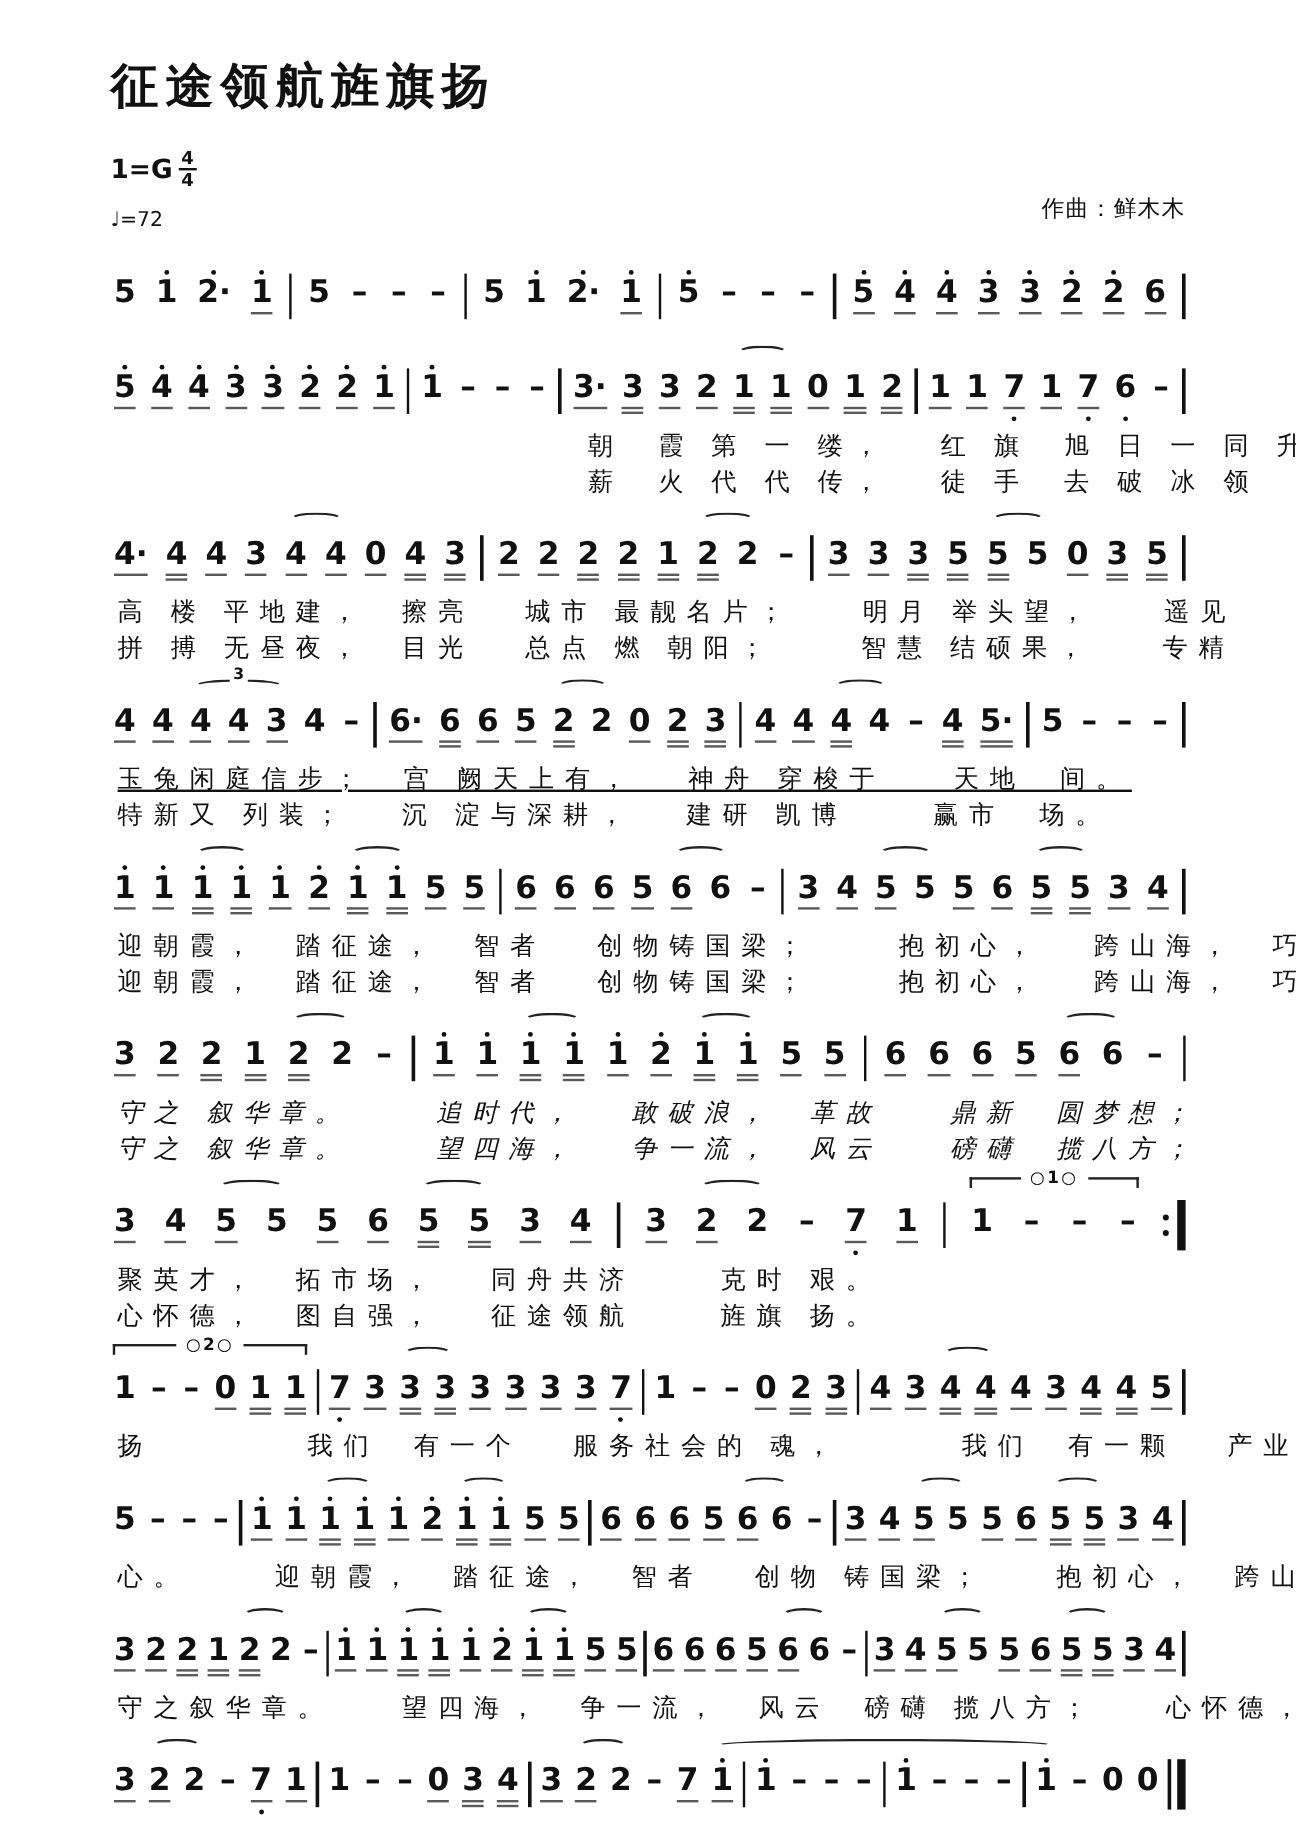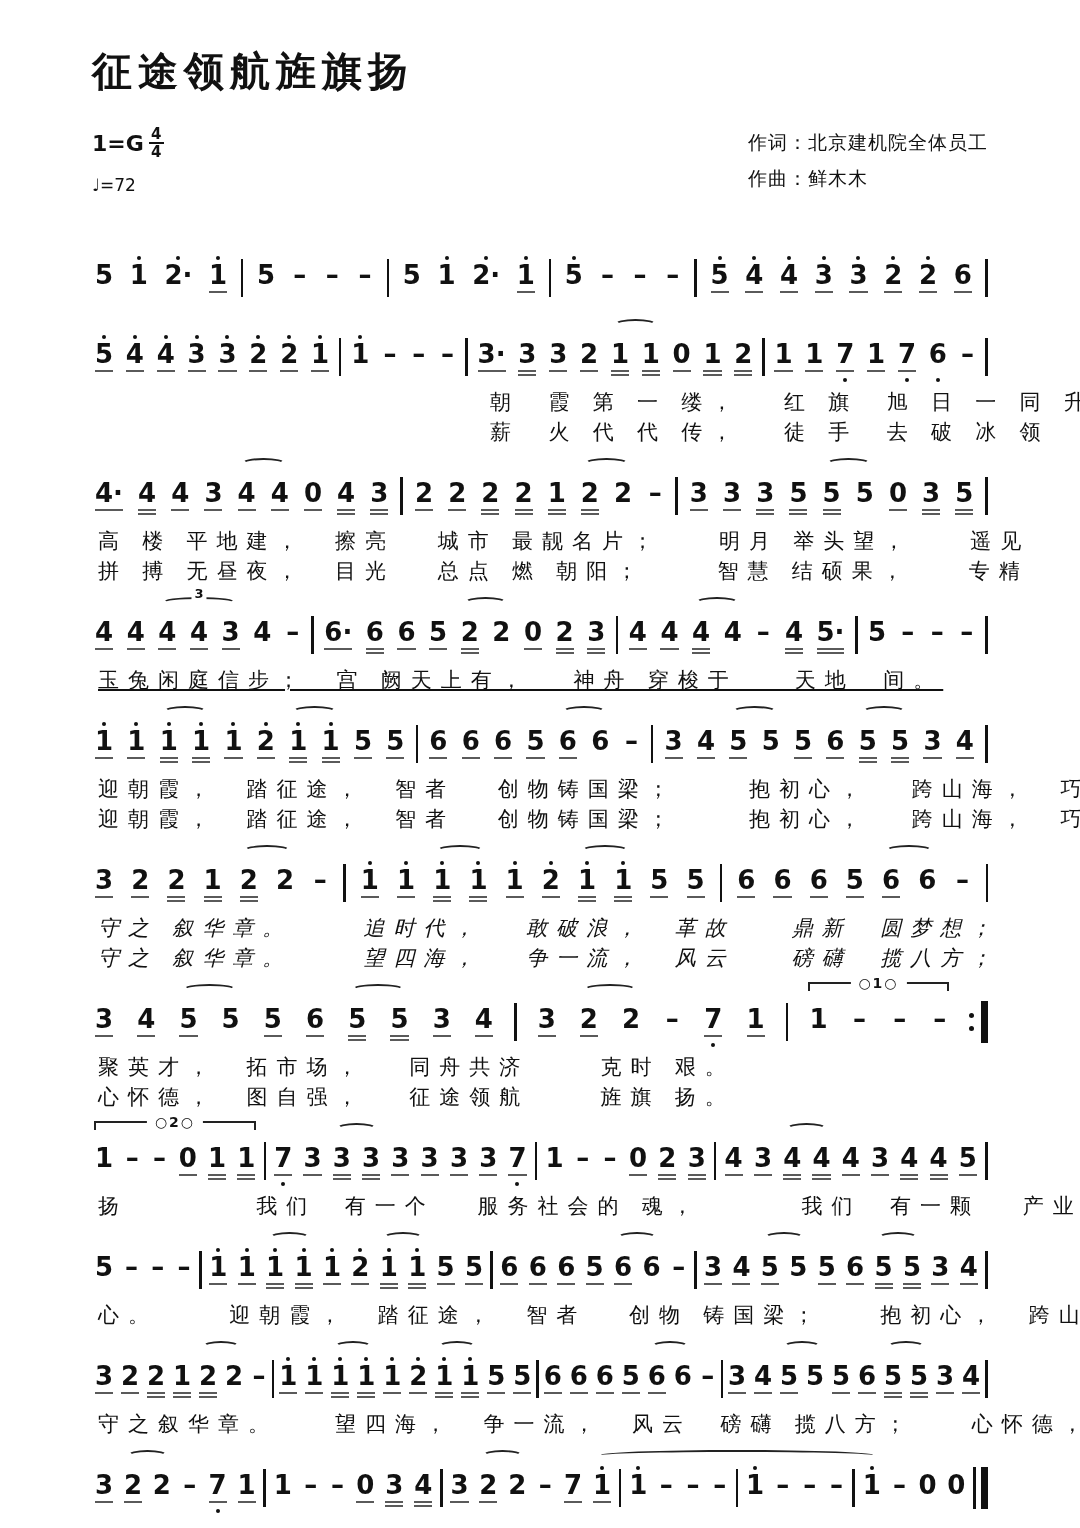--- a/index.html
+++ b/index.html
@@ -1,19 +1,19 @@
 <!DOCTYPE html>
 <html><head>
 <meta charset="utf-8">
 <style>
   html,body{margin:0;padding:0;background:#fff;width:1080px;height:1528px;overflow:hidden;}
   body{color:#111;}
   #page{box-sizing:border-box;width:1080px;height:1528px;padding:30px 92px 0 92px;background:#fff;}
   .title{font:700 40px "Liberation Serif",serif;letter-spacing:6px;margin:14px 0 26px 0;}
-  #hdr{display:flex;justify-content:space-between;align-items:center;margin-bottom:41px;}
+  #hdr{display:flex;justify-content:space-between;align-items:flex-end;margin-bottom:14px;}
   .keyblock{font:700 22px "DejaVu Sans",sans-serif;}
   .keyrow{display:flex;align-items:center;}
   .frac{display:inline-flex;flex-direction:column;align-items:center;margin-left:5px;}
   .frac span{font:700 15px "DejaVu Sans",sans-serif;line-height:14px;}
   .fl{width:15px;height:2px;background:#111;margin:1px 0;}
   .tempo{font:400 17px "DejaVu Sans",sans-serif;margin-top:16px;font-weight:400;}
   .credits{font:400 19px "Liberation Serif",serif;line-height:36px;letter-spacing:1px;}
   .line{margin-bottom:9px;}
   .notes-row{position:relative;display:flex;justify-content:space-between;align-items:flex-start;padding-top:12px;}
   .note{display:flex;flex-direction:column;align-items:center;padding:0 3px;min-width:16px;}
@@ -47,21 +47,20 @@
         <span>1=G</span>
         <span class="frac">
           <span>4</span>
           <span class="fl"></span>
           <span>4</span>
         </span>
       </div>
       <div class="tempo">♩=72</div>
     </div>
     <div class="credits">
-      <div>作词：北京建机院全体员工</div>
       <div>作曲：鲜木木</div>
     </div>
   </div>
 
   <main id="score">
       <div class="line">
         <div class="notes-row">
           <div class="note">
             <div class="nd top"></div>
             <div class="ng">5</div>
@@ -950,20 +949,21 @@
             <div class="nd bot"></div>
           </div>
           <div class="bar"></div>
           <div class="slur" style="left: 70.2px; width: 73.6px;">
             <span class="slur-label">3</span>
           </div>
           <div class="slur" style="left: 373.2px; width: 40.6px;"></div>
           <div class="slur" style="left: 604.2px; width: 41.6px;"></div>
         </div>
         <div class="lyric" style="padding-left: 6px; text-decoration: underline;">玉兔闲庭信步；  宫 阙天上有，   神舟 穿梭于    天地  间。</div>
+        <div class="lyric" style="padding-left: 6px;">特新又 列装；   沉 淀与深耕，   建研 凯博     赢市  场。</div>
       </div>
       <div class="line">
         <div class="notes-row">
           <div class="note">
             <div class="nd top">
               <i class="dot"></i>
             </div>
             <div class="ng">1</div>
             <div class="beams">
               <i class="beam"></i>

